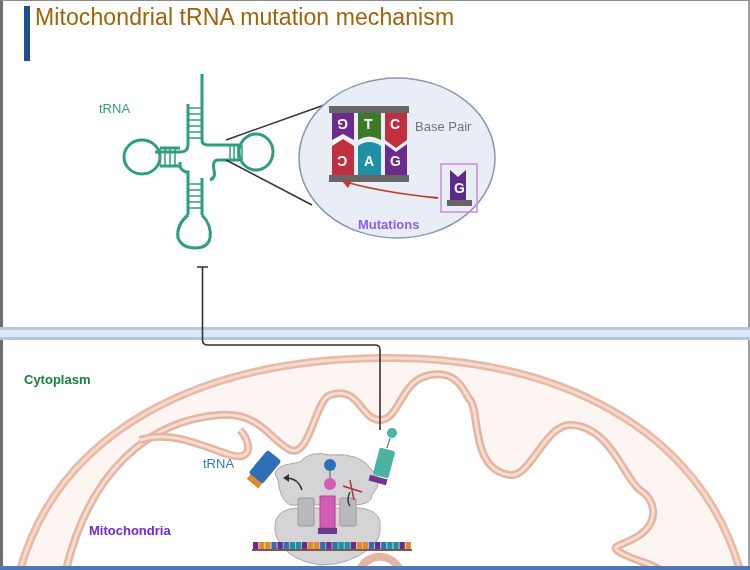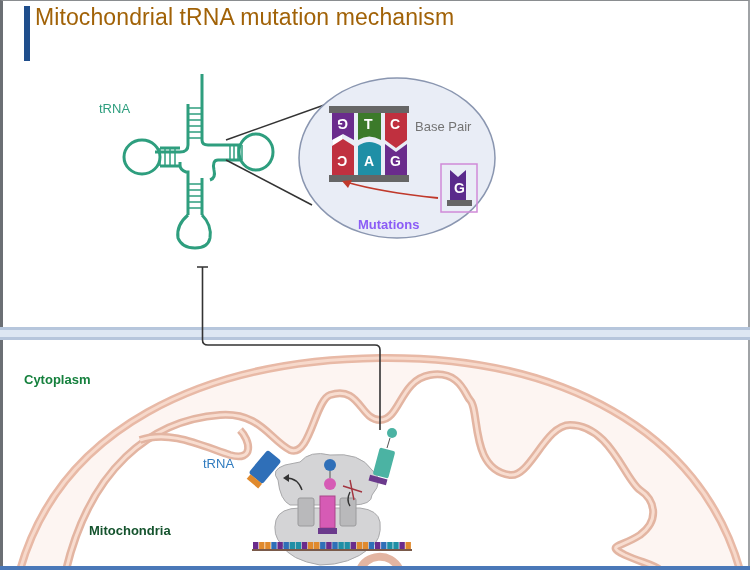--- a/index.html
+++ b/index.html
@@ -170,21 +170,21 @@
       <rect x="399.4" y="542" width="5.4" height="7" fill="#6a2b8c"></rect>
       <rect x="405.5" y="542" width="5.4" height="7" fill="#e08a2e"></rect>
       <rect x="252" y="549" width="160" height="2" fill="#7a5a4a"></rect>
     </g>
 </svg>
 
 <div class="lbl" style="left:99px; top:101px; font-size:13px; color:#2e9e7e;">tRNA</div>
 <div class="lbl" style="left:415px; top:119px; font-size:13px; color:#737373;">Base Pair</div>
 <div class="lbl" style="left:358px; top:209px; font-size:13px; font-weight:bold; color:#8b5cf6;margin-top:8px;">Mutations</div>
 <div class="lbl" style="left:24px; top:372px; font-size:13px; font-weight:bold; color:#15803d;">Cytoplasm</div>
-<div class="lbl" style="left:89px; top:523px; font-size:13px; font-weight:bold; color:#14532d;">Mitochondria</div>
+<div class="lbl" style="left:89px; top:523px; font-size:13px; font-weight:bold; color:#6d28d9;">Mitochondria</div>
 <div class="lbl" style="left:203px; top:456px; font-size:13px; color:#2f7bbf;">tRNA</div>
 
 <div class="lbl" style="left:337px; top:116px; font-size:14px; font-weight:bold; color:#fff; transform:rotate(180deg);">G</div>
 <div class="lbl" style="left:364px; top:116px; font-size:14px; font-weight:bold; color:#fff;">T</div>
 <div class="lbl" style="left:390px; top:116px; font-size:14px; font-weight:bold; color:#fff;">C</div>
 <div class="lbl" style="left:337px; top:153px; font-size:14px; font-weight:bold; color:#fff; transform:rotate(180deg);">C</div>
 <div class="lbl" style="left:364px; top:153px; font-size:14px; font-weight:bold; color:#fff;">A</div>
 <div class="lbl" style="left:390px; top:153px; font-size:14px; font-weight:bold; color:#fff;">G</div>
 <div class="lbl" style="left:454px; top:180px; font-size:14px; font-weight:bold; color:#fff;">G</div>
 

